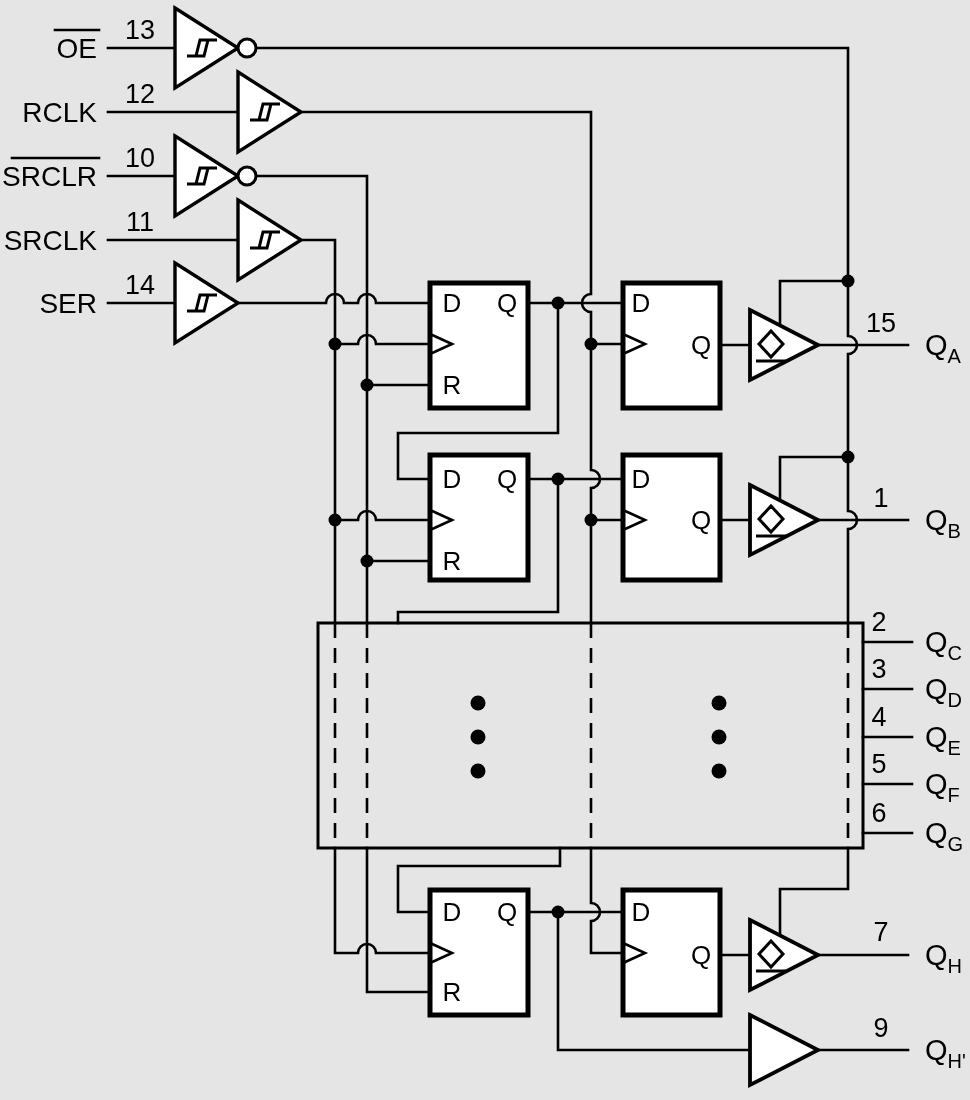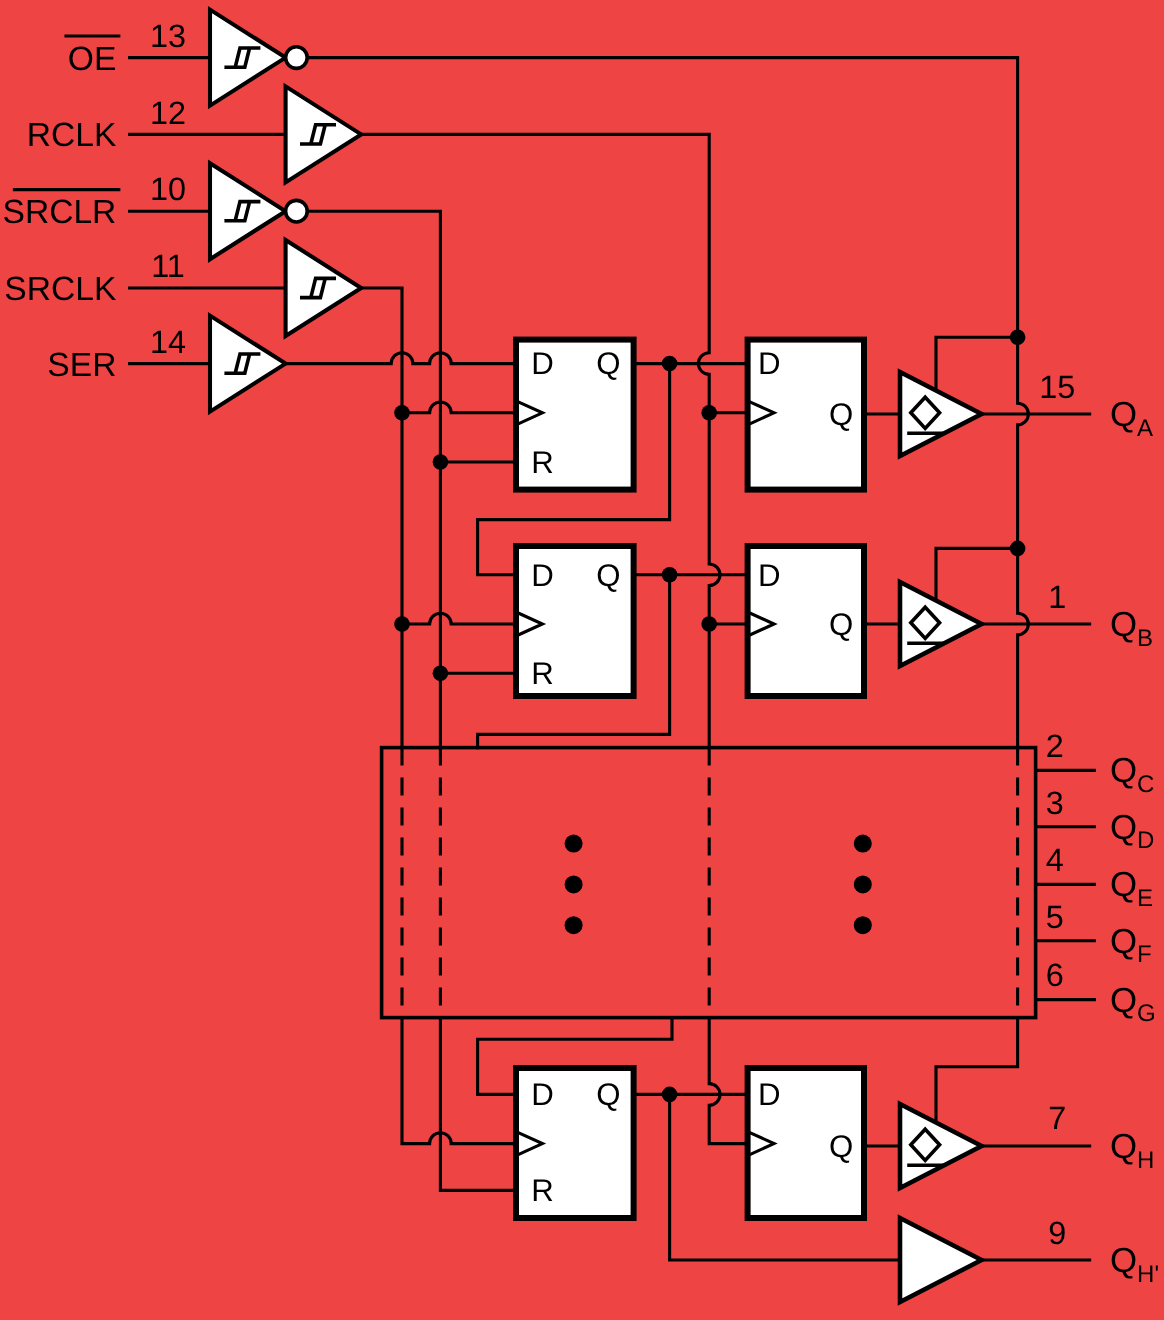--- a/index.html
+++ b/index.html
@@ -1,16 +1,16 @@
 <!DOCTYPE html>
 <html><head>
 <meta charset="utf-8">
 <style>
   html,body{margin:0;padding:0;background:#fff;}
-  #stage{width:970px;height:1100px;position:relative;background:#ef4444;}
+  #stage{width:970px;height:1100px;position:relative;background:#e5e5e5;}
   svg{display:block;}
   .w{stroke:#000;stroke-width:2.6;fill:none;stroke-linecap:square;}
   .ffbox{stroke:#000;stroke-width:5;fill:#fff;}
   .tri{stroke:#000;stroke-width:3.4;fill:#fff;stroke-linejoin:miter;}
   .tri3{stroke:#000;stroke-width:3.8;fill:#fff;}
   .glyph{stroke:#000;stroke-width:3;fill:none;}
   .dia{stroke:#000;stroke-width:3;fill:#fff;}
   .diau{stroke:#000;stroke-width:3;fill:none;}
   .bub{stroke:#000;stroke-width:3;fill:#fff;}
   .dash{stroke:#000;stroke-width:2.6;fill:none;stroke-dasharray:15 10;}

